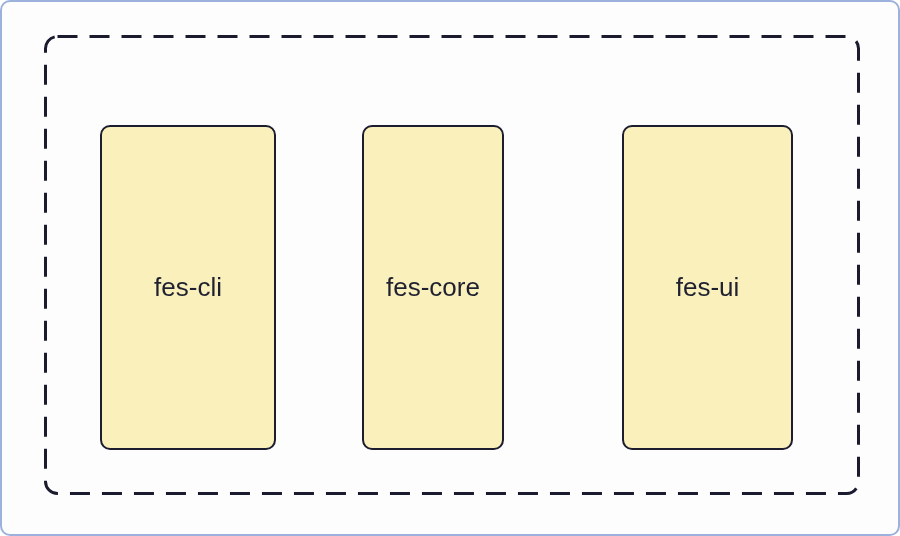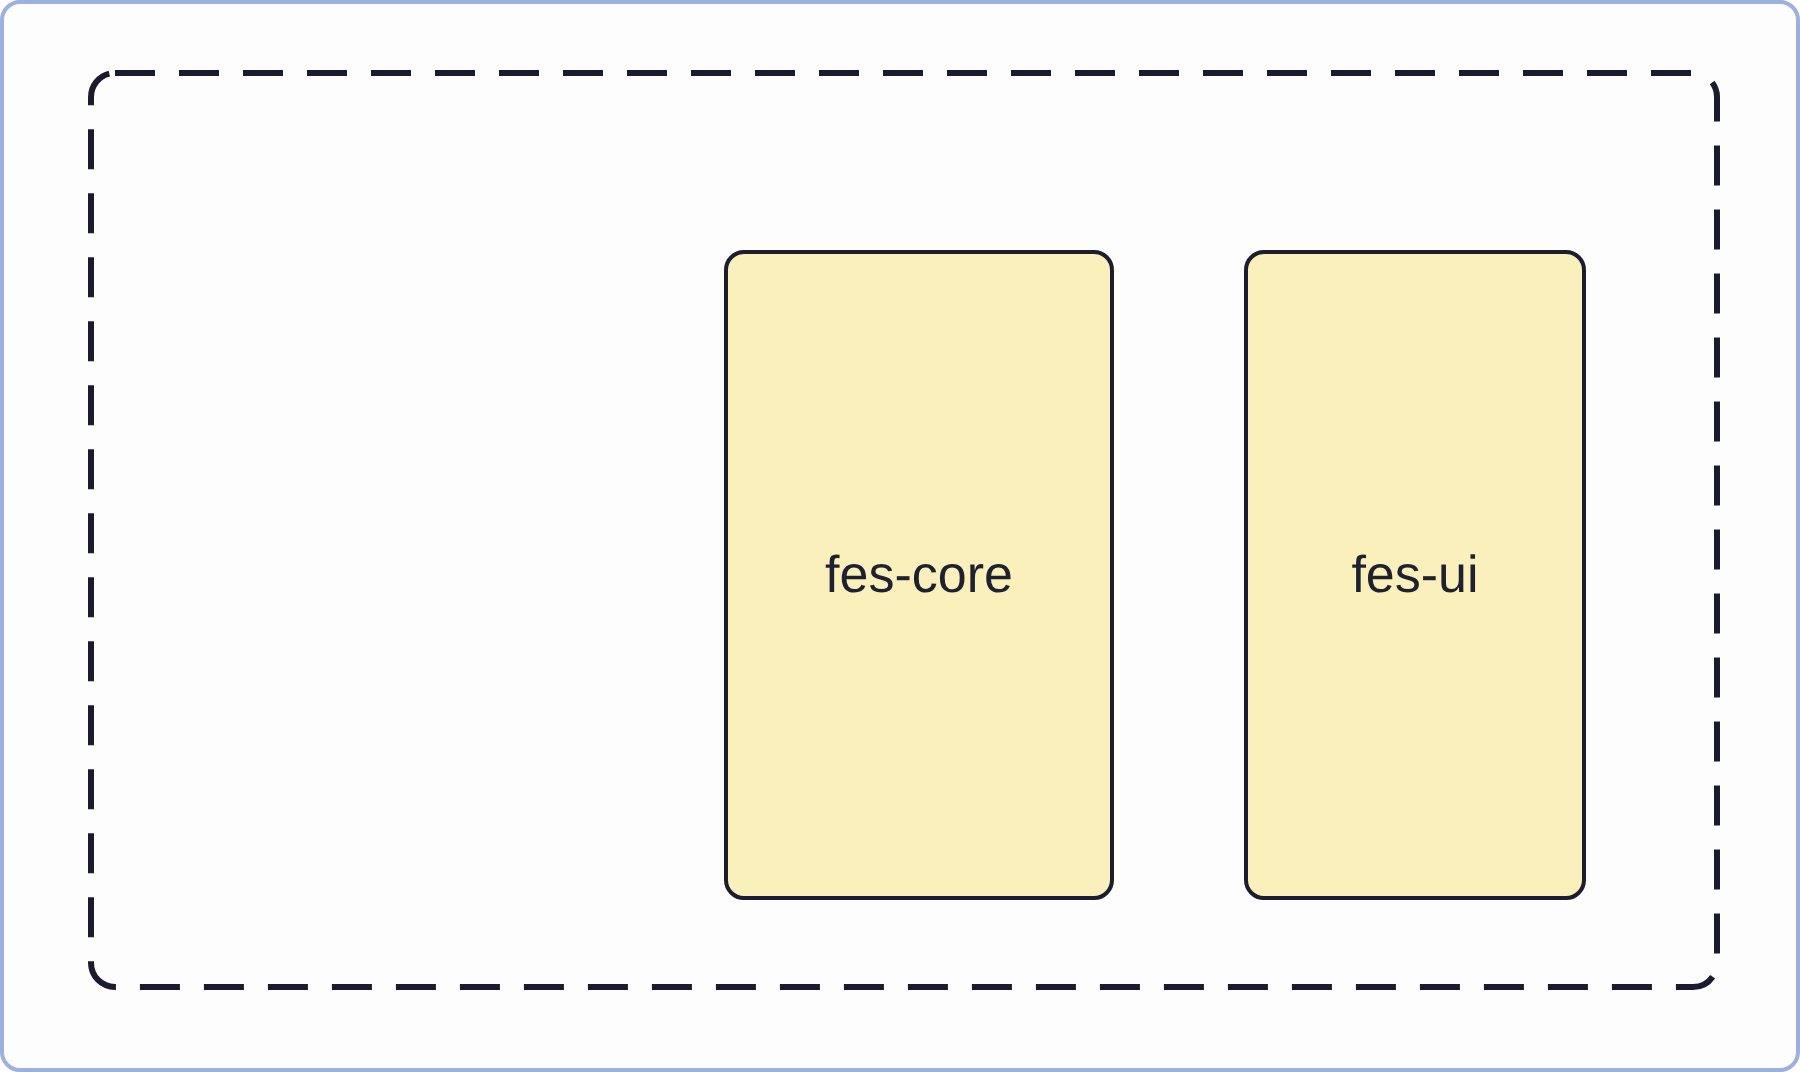--- a/index.html
+++ b/index.html
@@ -54,33 +54,36 @@
     border-radius: 10px;
     display: flex;
     align-items: center;
     justify-content: center;
   }
   .node-box .node-label {
     font-size: 26px;
     color: var(--text);
   }
   .box-1 { left: 98px;  width: 176px; }
-  .box-2 { left: 360px; width: 195px; }
+  .box-2 { left: 360px; width: 142px; }
   .box-3 { left: 620px; width: 171px; }
 </style>
 </head>
 <body>
 
 <div class="page">
 
   <svg class="dashed-rect-svg" viewBox="0 0 816 460" aria-hidden="true">
     <rect x="1.5" y="1.5" width="813" height="457" rx="12" ry="12"></rect>
   </svg>
 
 
+  <div class="node-box box-1">
+    <span class="node-label">fes-cli</span>
+  </div>
 
   <div class="node-box box-2">
     <span class="node-label">fes-core</span>
   </div>
 
   <div class="node-box box-3">
     <span class="node-label">fes-ui</span>
   </div>
 
 </div>

